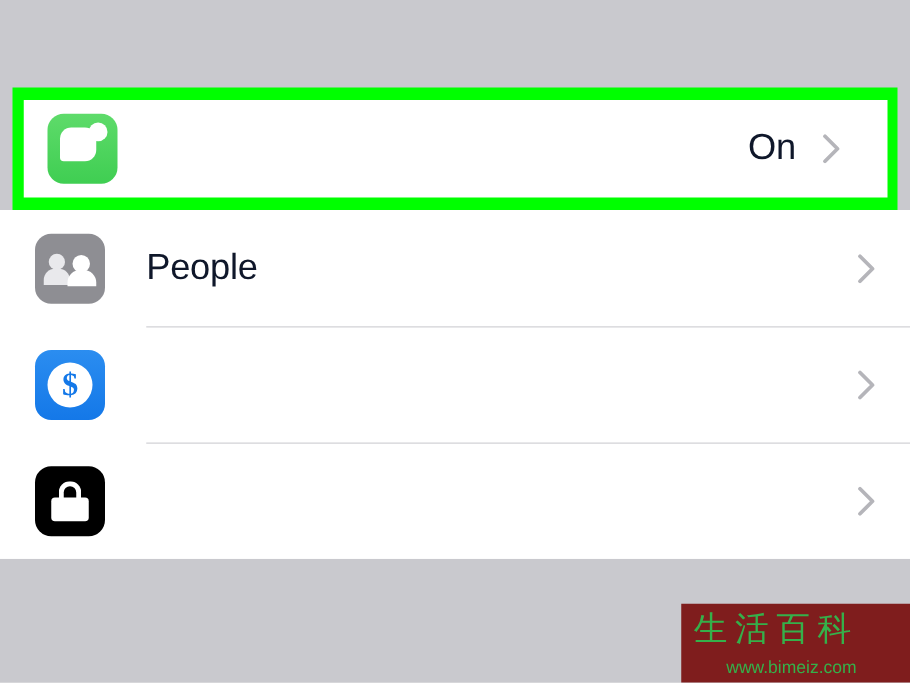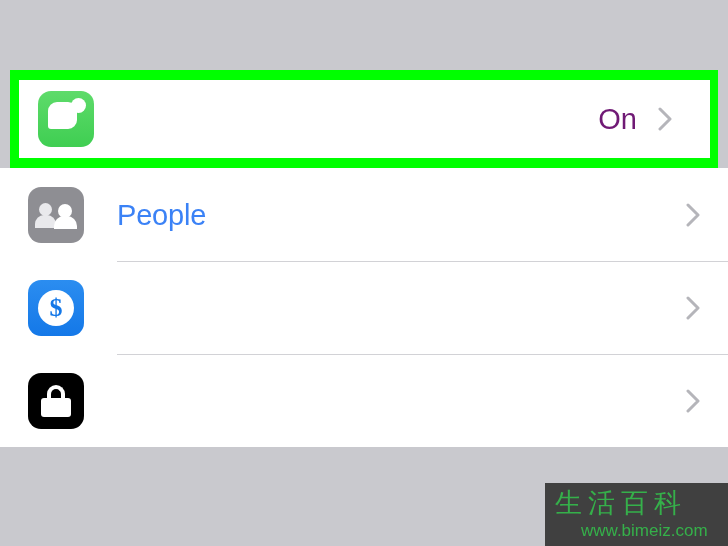--- a/index.html
+++ b/index.html
@@ -83,21 +83,21 @@
     display: flex;
     align-items: center;
     justify-content: center;
   }
   .row-label {
     position: absolute;
     left: 117px;
     top: 50%;
     transform: translateY(-50%);
     font-size: 29px;
-    color: #3b82f6;
+    color: #0f172a;
     letter-spacing: -0.2px;
     white-space: nowrap;
   }
   .chevron {
     position: absolute;
     right: 28px;
     top: 50%;
     transform: translateY(-50%);
     width: 14px;
     height: 24px;
@@ -146,21 +146,21 @@
     font-size: 29px;
     color: #000000;
     letter-spacing: -0.2px;
   }
   .notif-value {
     position: absolute;
     right: 73px;
     top: 50%;
     transform: translateY(-50%);
     font-size: 29px;
-    color: #701a75;
+    color: #0f172a;
   }
   .notif-chevron {
     position: absolute;
     right: 38px;
     top: 50%;
     transform: translateY(-50%);
     width: 14px;
     height: 24px;
   }
 
@@ -251,39 +251,39 @@
     border-radius: 3px;
   }
 
   
   .watermark {
     position: absolute;
     right: 0;
     bottom: 0;
     width: 183px;
     height: 63px;
-    background: #404040;
+    background: #7f1d1d;
     overflow: hidden;
     margin-top: 24px;
   }
   .wm-logo {
     position: absolute;
     left: 10px;
     top: 2px;
     font-size: 27px;
     color: #35b04a;
     letter-spacing: 6px;
     font-family: "DejaVu Sans", sans-serif;
     white-space: nowrap;
   }
   .wm-url {
     position: absolute;
     left: 36px;
     bottom: 5px;
-    font-size: 17px;
+    font-size: 14px;
     color: #35b04a;
     font-family: "Liberation Sans", sans-serif;
     white-space: nowrap;
   }
 </style>
 </head>
 <body>
 
 <div id="screen">
 

